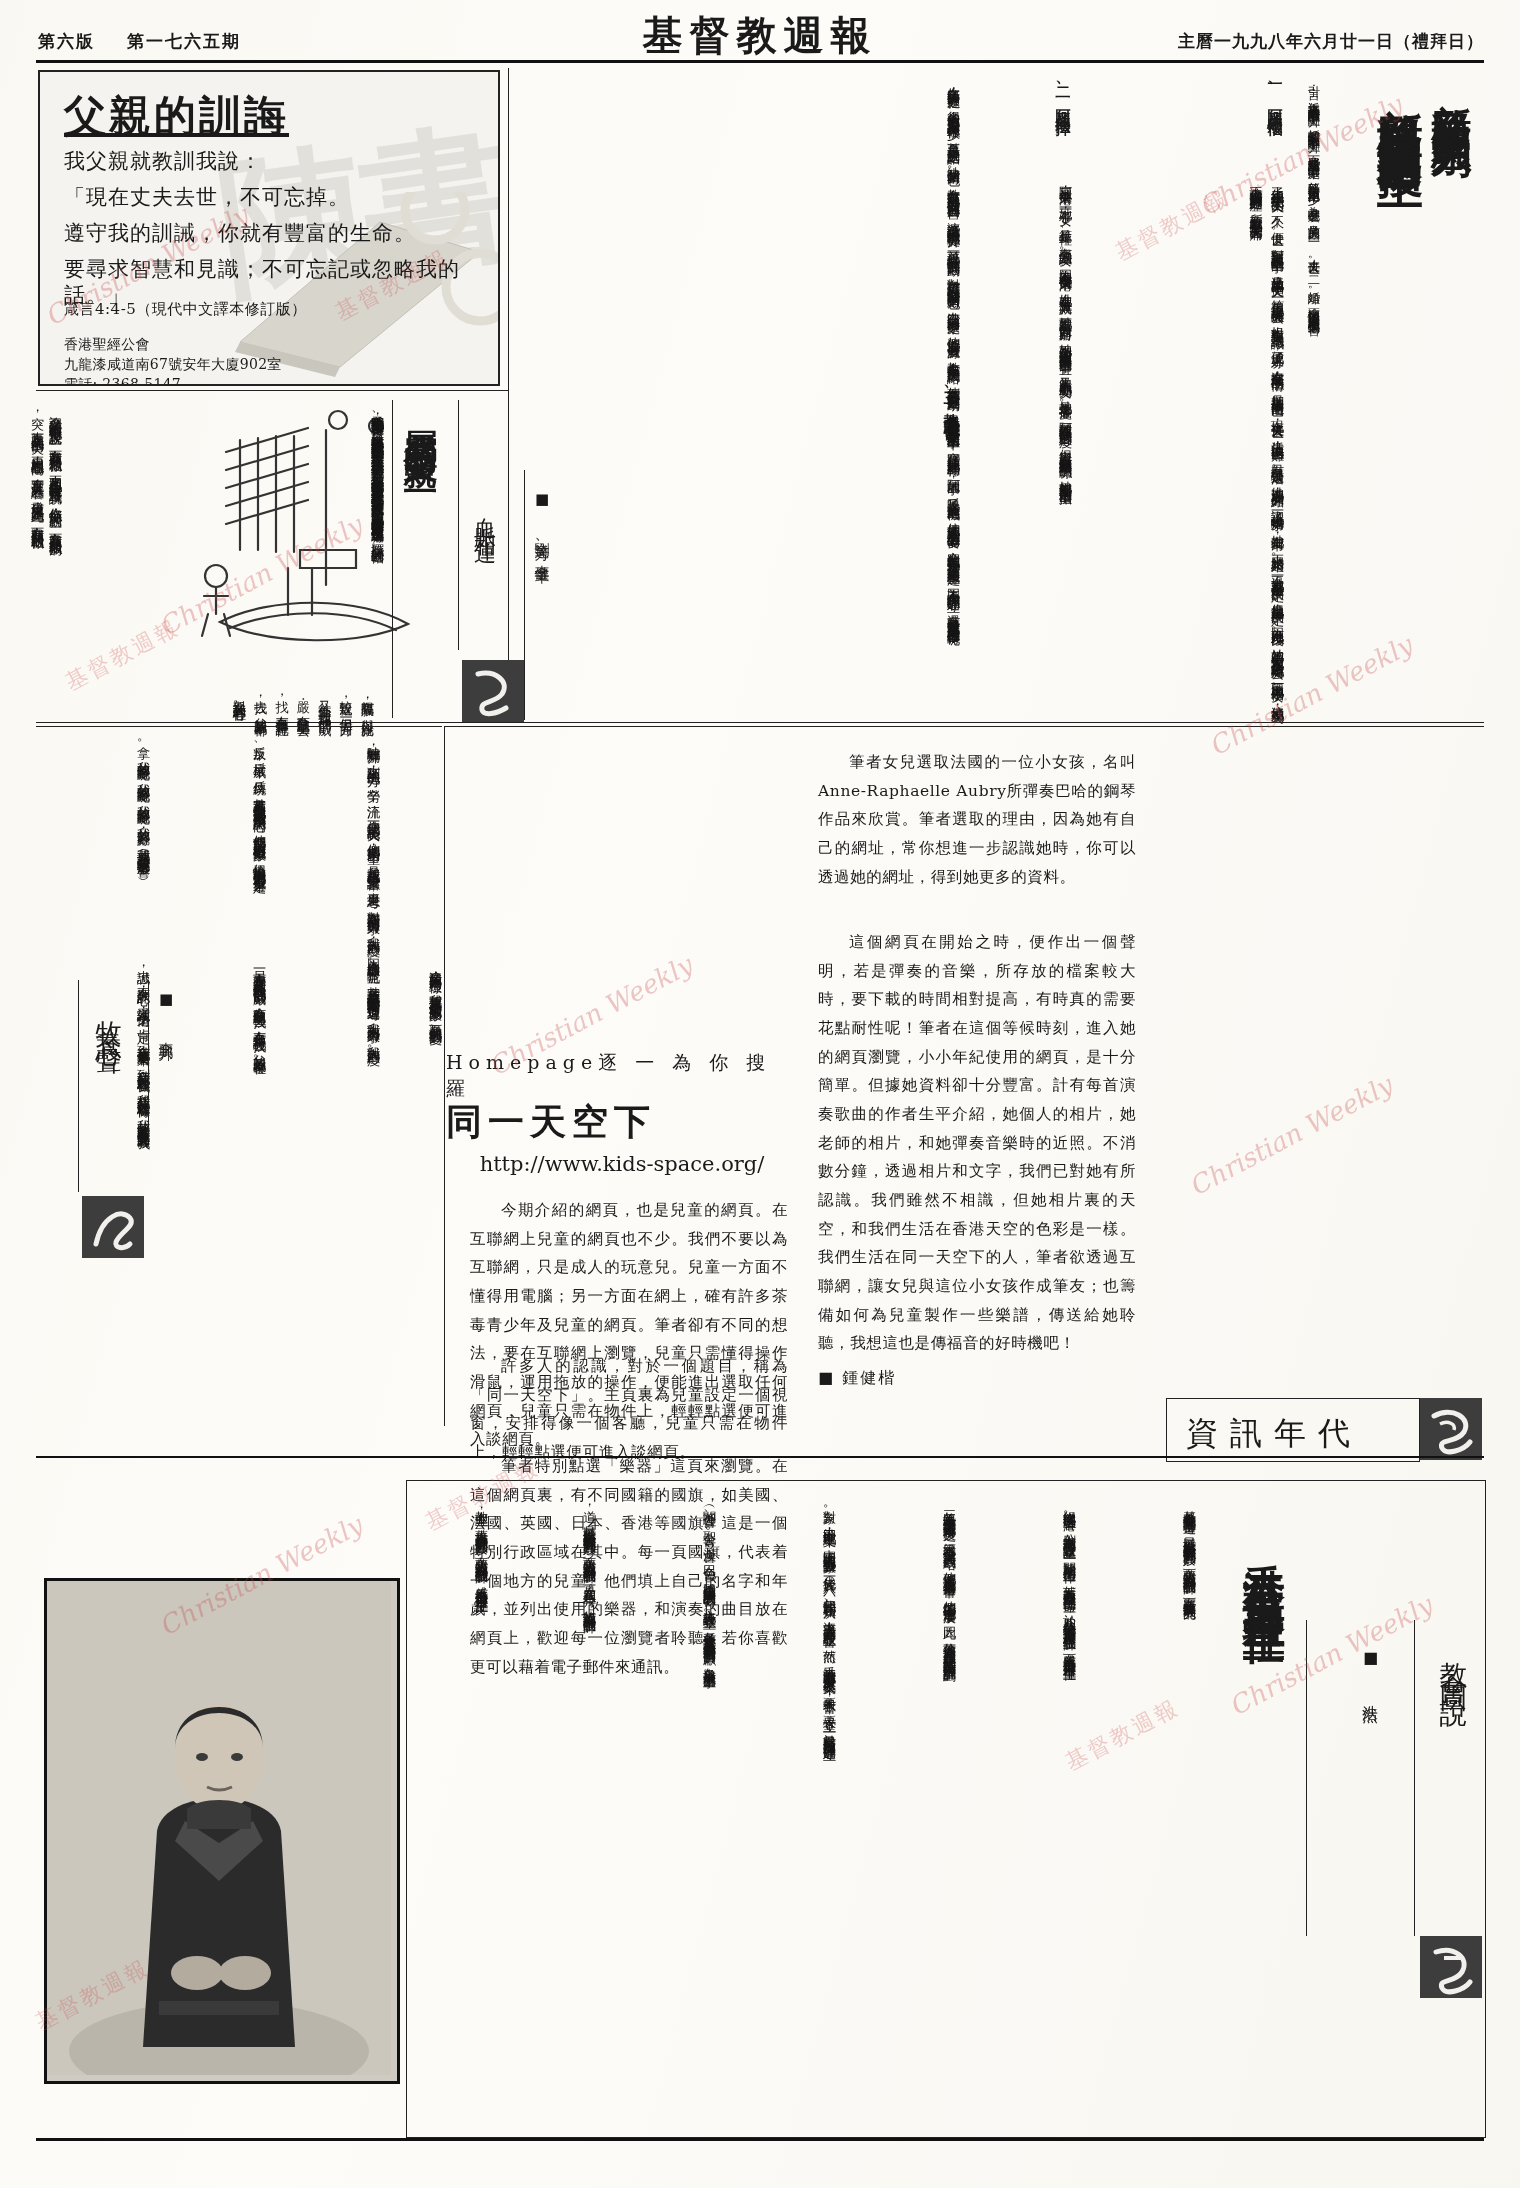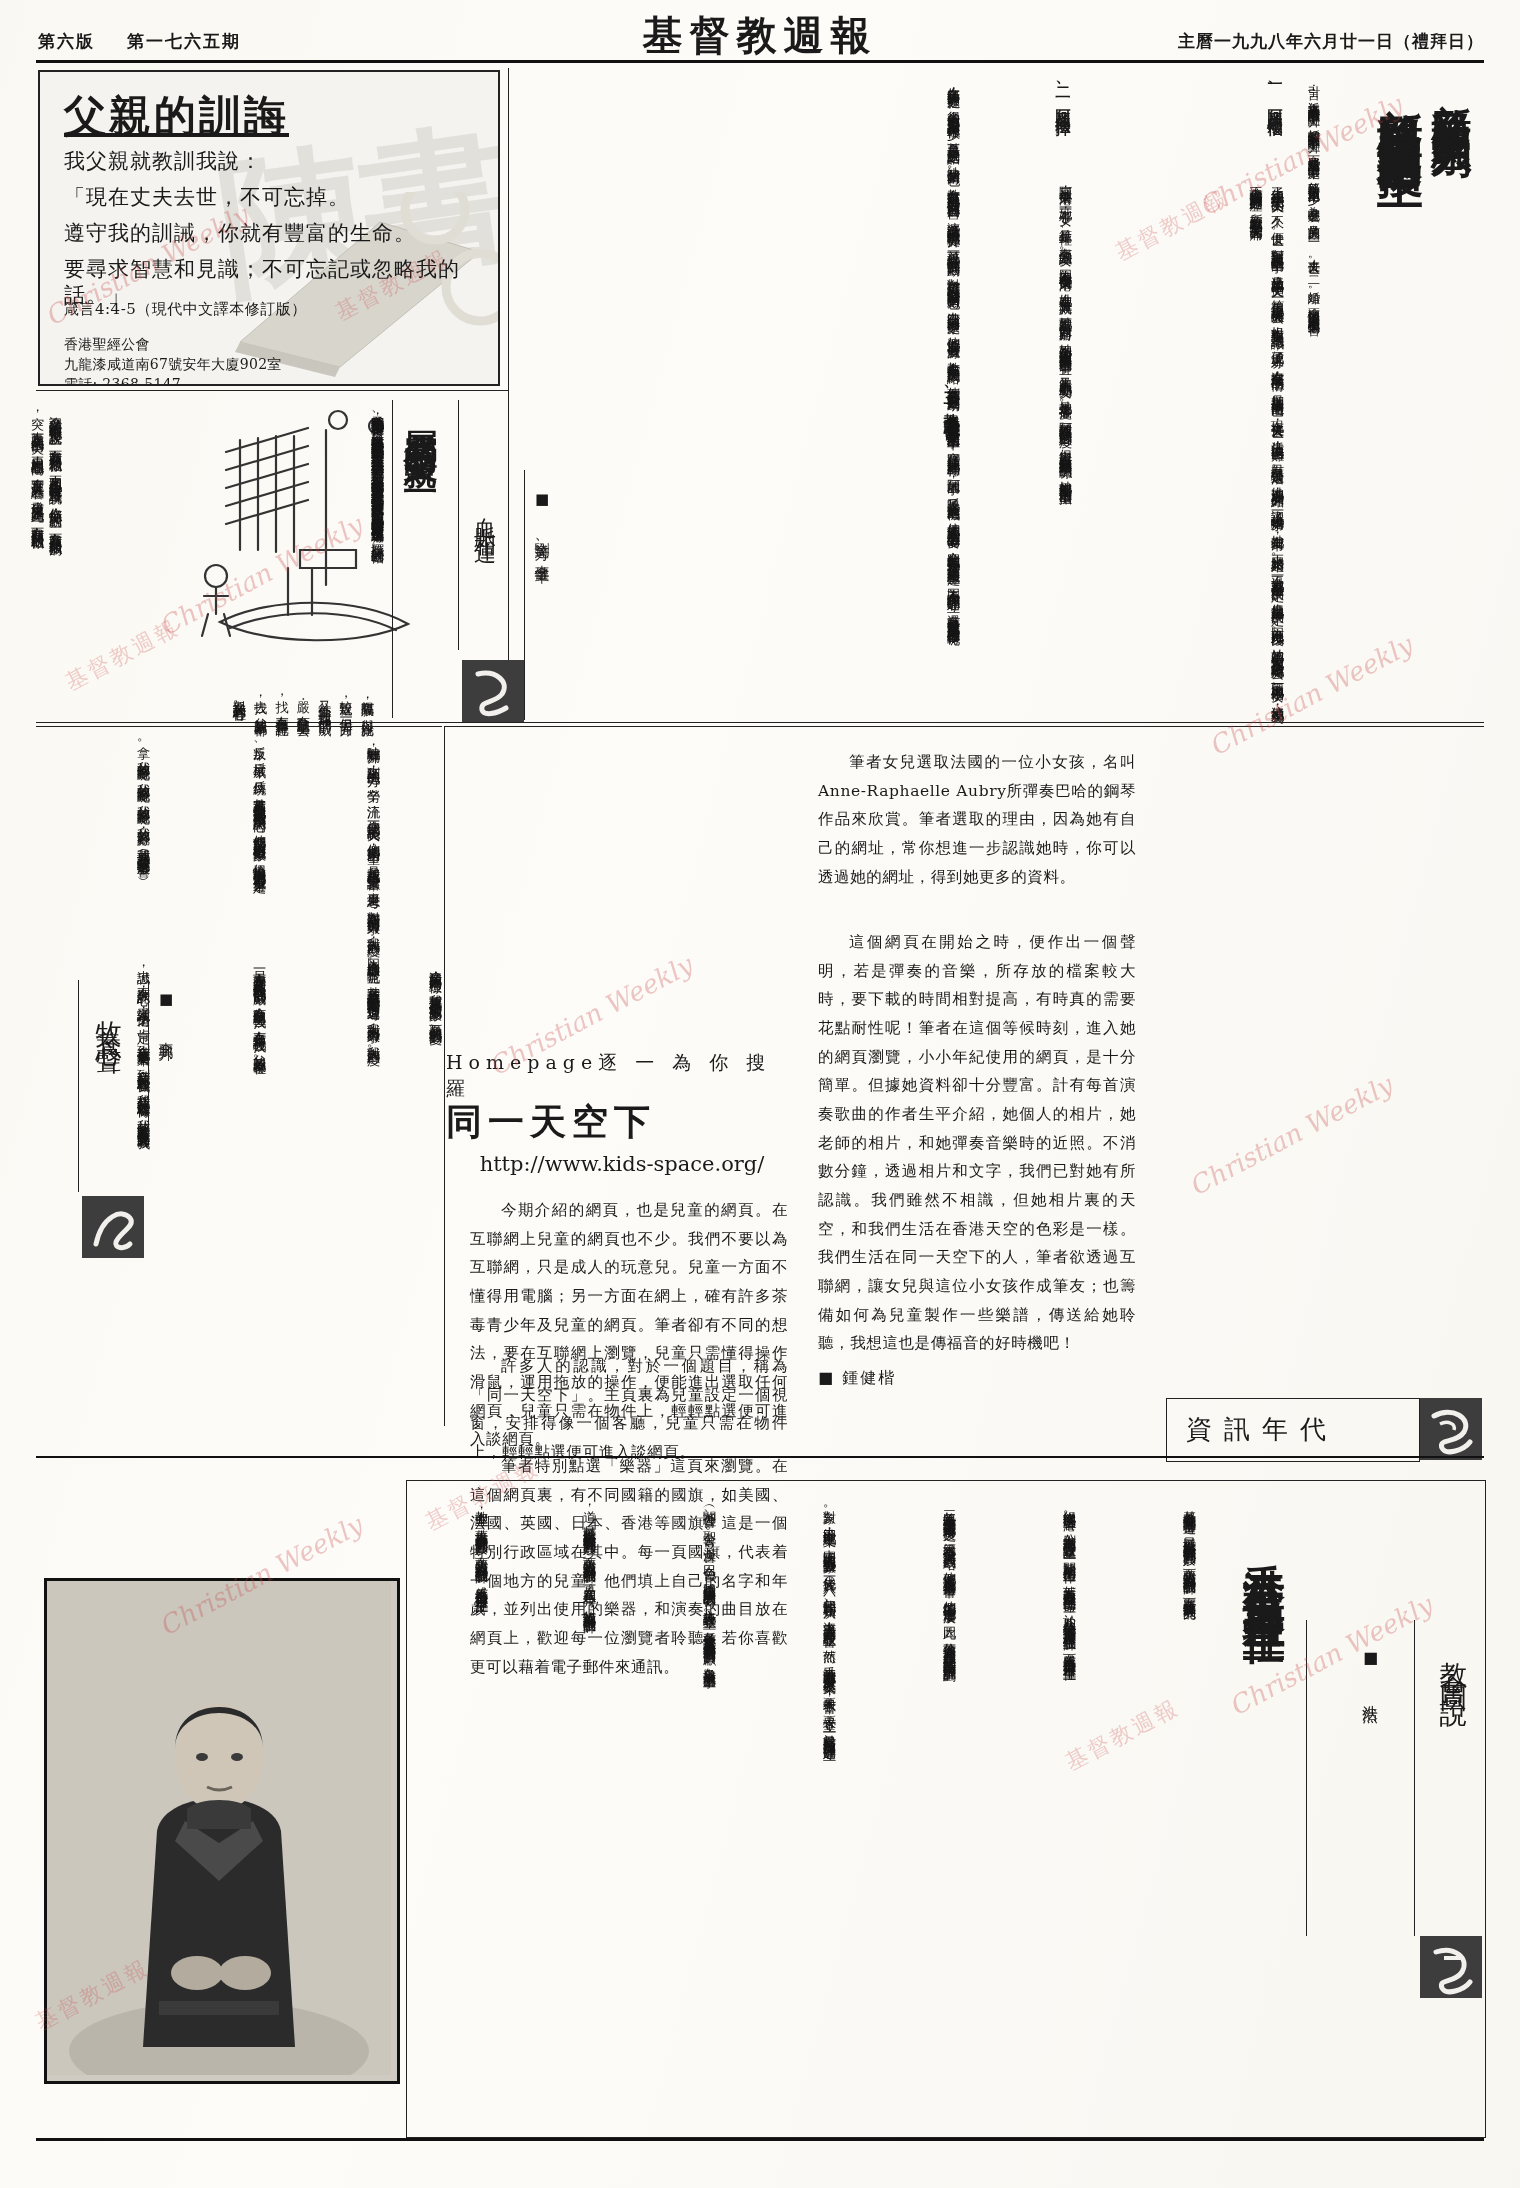--- a/index.html
+++ b/index.html
@@ -223,21 +223,21 @@
               text-align:justify;text-indent:2em;letter-spacing:.6px;">筆者特別點選「樂器」這頁來瀏覽。在這個網頁裏，有不同國籍的國旗，如美國、法國、英國、日本、香港等國旗。這是一個特別行政區域在其中。每一頁國旗，代表着一個地方的兒童。他們填上自己的名字和年歲，並列出使用的樂器，和演奏的曲目放在網頁上，歡迎每一位瀏覽者聆聽。若你喜歡更可以藉着電子郵件來通訊。</div>
 
   <div class="abs" style="left:818px;top:748px;width:318px;font-size:15.5px;line-height:1.85;
               text-align:justify;text-indent:2em;letter-spacing:.6px;">筆者女兒選取法國的一位小女孩，名叫Anne-Raphaelle Aubry所彈奏巴哈的鋼琴作品來欣賞。筆者選取的理由，因為她有自己的網址，常你想進一步認識她時，你可以透過她的網址，得到她更多的資料。</div>
   <div class="abs" style="left:818px;top:928px;width:318px;font-size:15.5px;line-height:1.85;
               text-align:justify;text-indent:2em;letter-spacing:.6px;">這個網頁在開始之時，便作出一個聲明，若是彈奏的音樂，所存放的檔案較大時，要下載的時間相對提高，有時真的需要花點耐性呢！筆者在這個等候時刻，進入她的網頁瀏覽，小小年紀使用的網頁，是十分簡單。但據她資料卻十分豐富。計有每首演奏歌曲的作者生平介紹，她個人的相片，她老師的相片，和她彈奏音樂時的近照。不消數分鐘，透過相片和文字，我們已對她有所認識。我們雖然不相識，但她相片裏的天空，和我們生活在香港天空的色彩是一樣。我們生活在同一天空下的人，筆者欲透過互聯網，讓女兒與這位小女孩作成筆友；也籌備如何為兒童製作一些樂譜，傳送給她聆聽，我想這也是傳福音的好時機吧！</div>
 
   <div class="abs" style="left:818px;top:1368px;font-size:16px;letter-spacing:2px;">■ 鍾健楷</div>
 
   <div class="boxline" style="left:1166px;top:1398px;width:252px;height:62px;"></div>
-  <div class="abs" style="left:1186px;top:1412px;font-size:26px;letter-spacing:12px;">資訊年代</div>
+  <div class="abs" style="left:1186px;top:1412px;font-size:32px;letter-spacing:12px;">資訊年代</div>
   <div class="seal" style="left:1420px;top:1398px;width:62px;height:62px;">
     <svg width="62" height="62">
         <rect width="62" height="62" fill="#3d3d3d"></rect>
       <path d="M14 18 C32 8, 52 20, 44 34 C36 46, 18 40, 22 50 C26 58, 44 52, 50 44" stroke="#f2f0ec" stroke-width="5" fill="none" stroke-linecap="round"></path>
       <path d="M20 26 C28 22, 36 26, 34 32" stroke="#f2f0ec" stroke-width="3.5" fill="none"></path>
       </svg>
   </div>
 
   <div class="hr-thin" style="left:36px;top:1456px;width:1448px;height:2px;background:#111;"></div>
 

